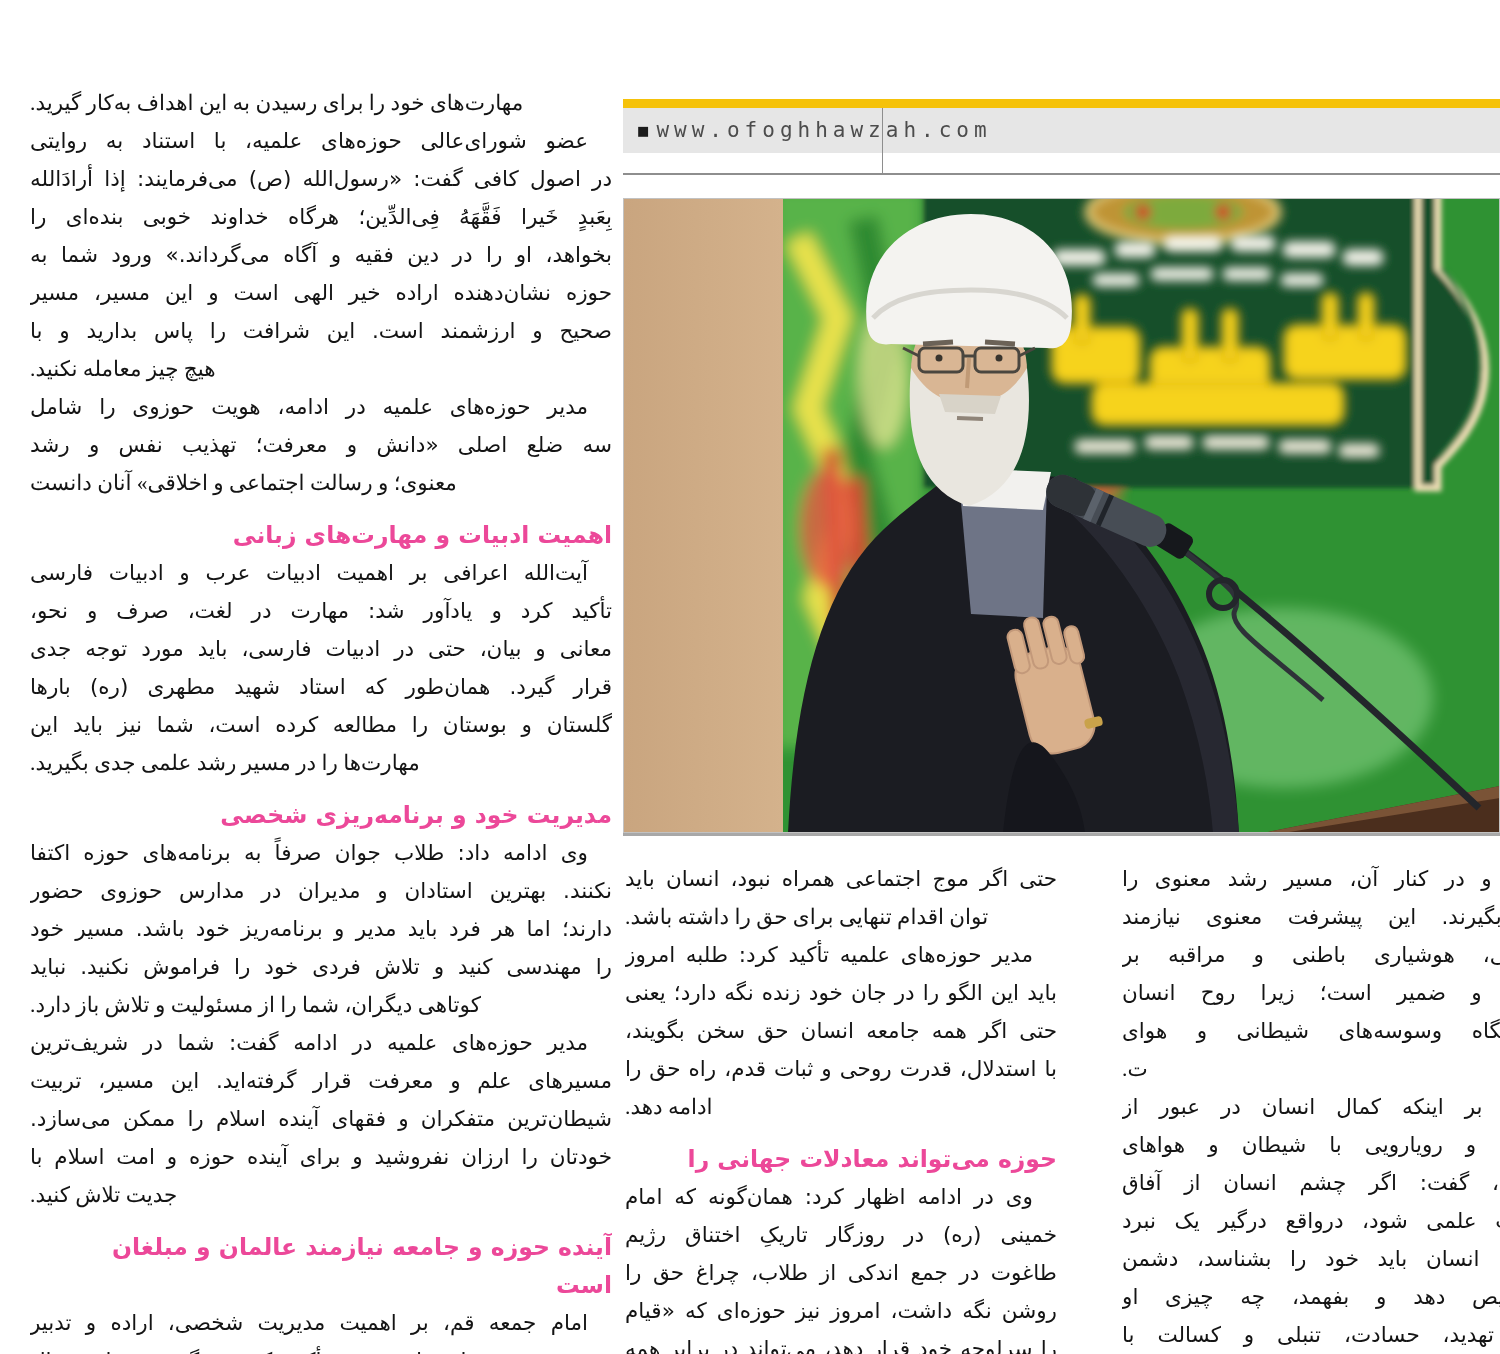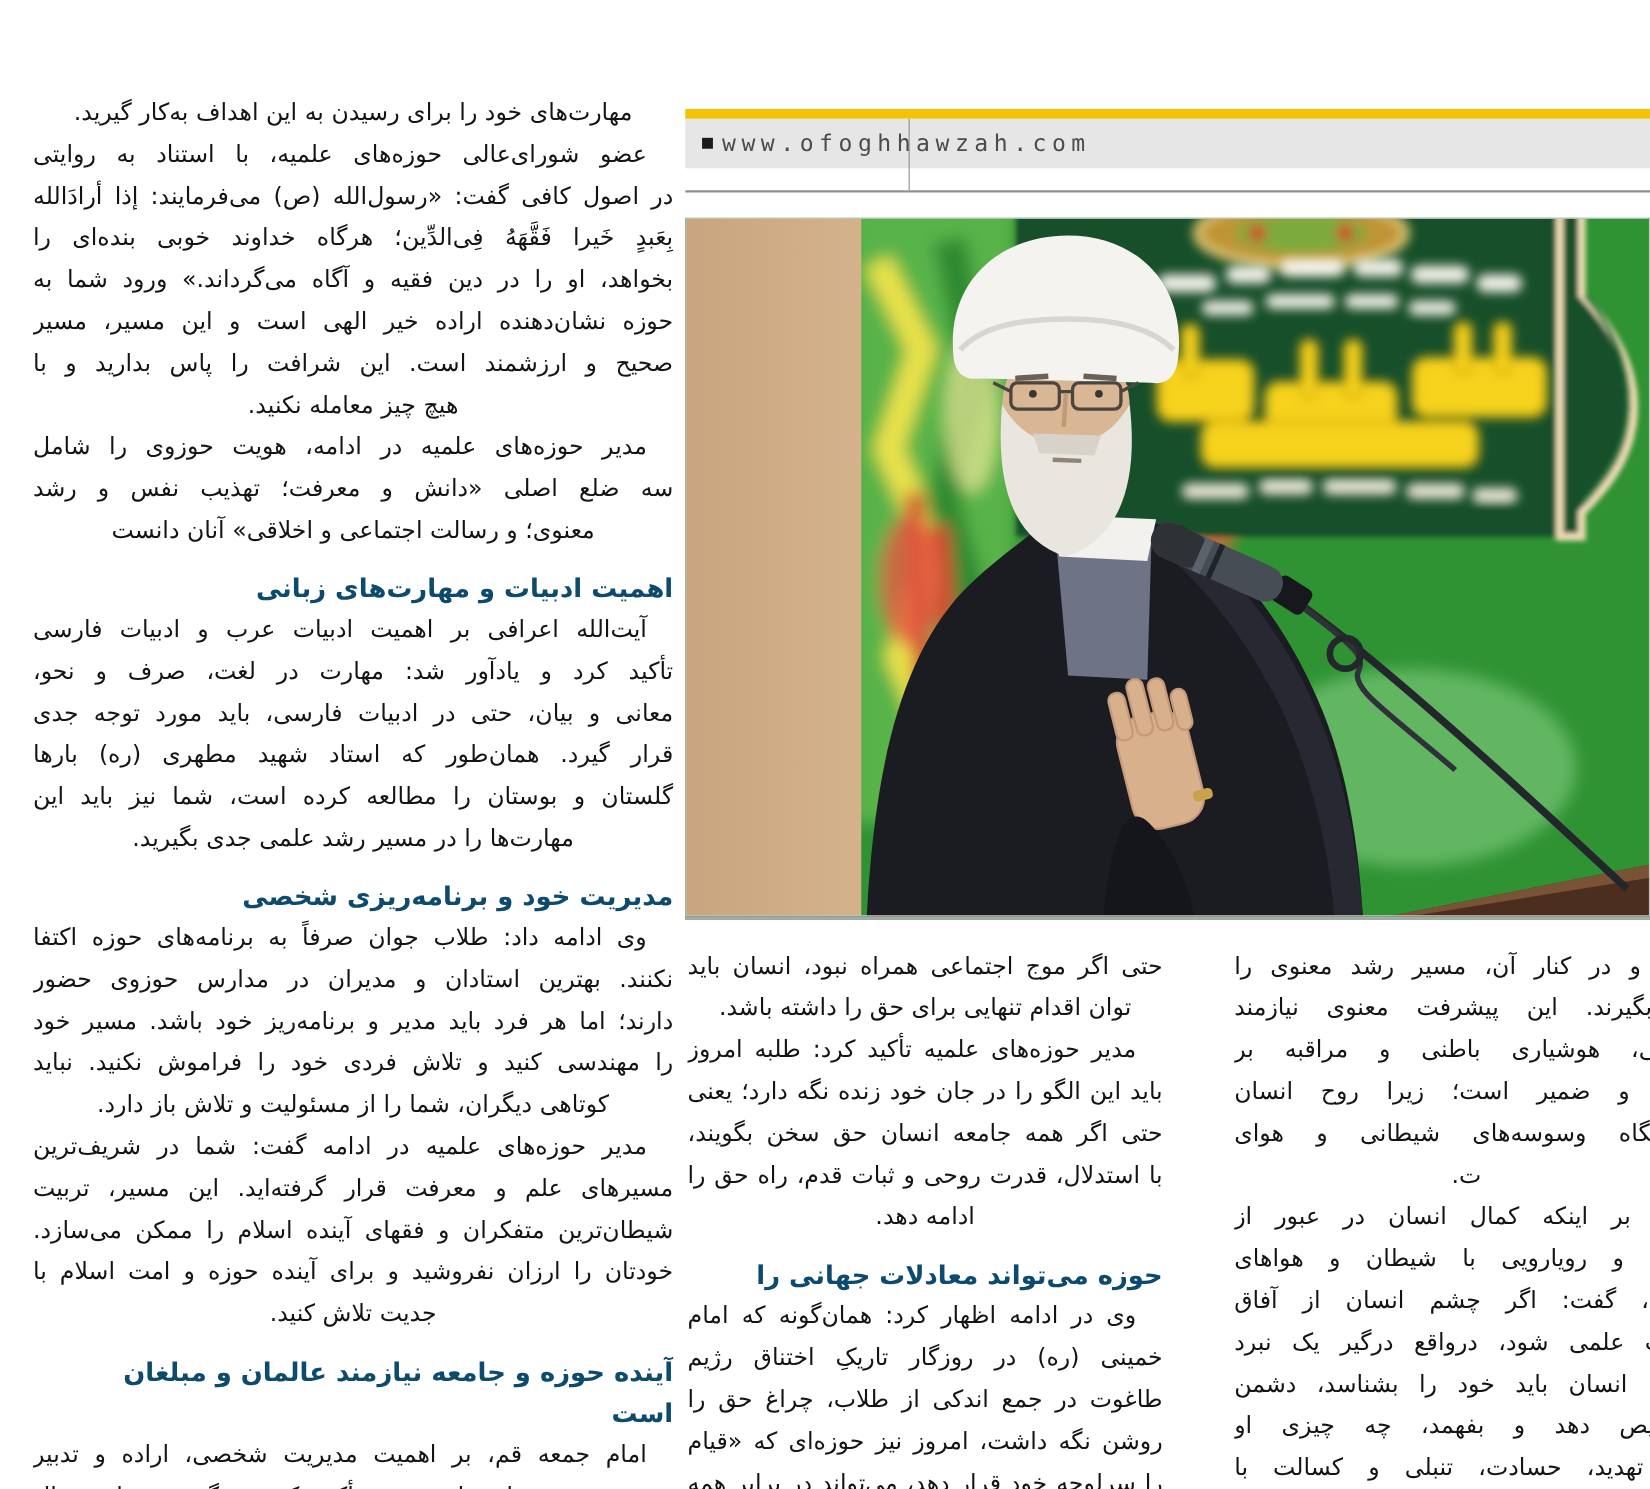--- a/index.html
+++ b/index.html
@@ -4,21 +4,21 @@
 <style>
   html,body{margin:0;padding:0;}
   body{
     width:1500px;height:1354px;position:relative;overflow:hidden;
     background:#ffffff;font-family:"DejaVu Sans",sans-serif;
   }
   
   .bar-yellow{position:absolute;left:623px;top:99px;width:877px;height:9px;background:#f5c20a;}
   .bar-gray{position:absolute;left:623px;top:108px;width:877px;height:45px;background:#e6e6e6;}
   .url-tab{
-    position:absolute;left:623px;top:108px;width:204px;height:65px;
+    position:absolute;left:623px;top:108px;width:260px;height:65px;
     border-right:1px solid #8e8e8e;box-sizing:border-box;
     padding:10px 0 16px 14px;direction:ltr;white-space:nowrap;
   }
   .url-bullet{display:inline-block;font-size:13px;color:#1c1c1c;vertical-align:middle;margin-right:2px;}
   .url-text{
     font-family:"DejaVu Sans Mono",monospace;font-size:21px;color:#4c4c4c;
     letter-spacing:5px;vertical-align:middle;
   }
   .page-num{
     position:absolute;right:12px;top:112px;font-size:25px;font-weight:bold;color:#101010;
@@ -33,23 +33,23 @@
   
   .col{position:absolute;direction:rtl;}
   .col-left{left:30px;top:84px;width:582px;}
   .col-mid{left:625px;top:860px;width:432px;}
   .col-right{left:1122px;top:860px;width:422px;}
   .ln{
     height:38px;line-height:38px;font-size:21.5px;color:#141414;overflow:hidden;
     text-justify:inter-word;
   }
   .ln.j{text-align:justify;text-align-last:justify;}
-  .ln.e{text-align:center;}
+  .ln.e{text-align:left;font-family:Liberation Serif, serif;}
   .ln.i{padding-right:24px;}
-  .ln.h{font-weight:bold;font-size:23.5px;color:#0c4a6e;text-align:right;letter-spacing:-0.5px;}
+  .ln.h{font-weight:bold;font-size:23.5px;color:#ec4899;text-align:right;letter-spacing:-0.5px;}
   .ln.hs{margin-top:14px;}
 </style>
 </head>
 <body>
 
 <div class="bar-yellow"></div>
 <div class="bar-gray">
   <div class="page-num">۲۰۲۵</div>
 </div>
 <div class="url-tab">

